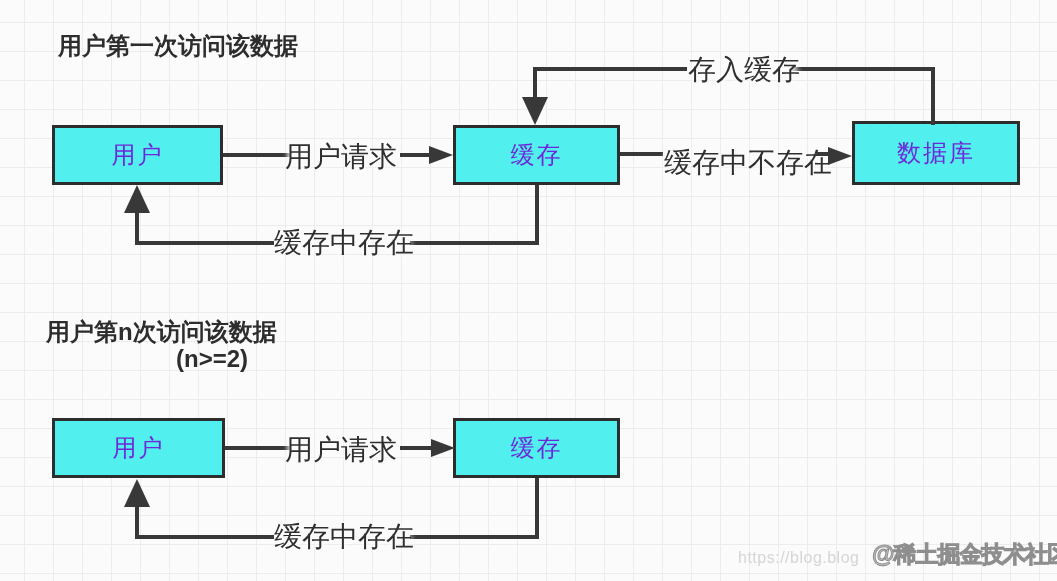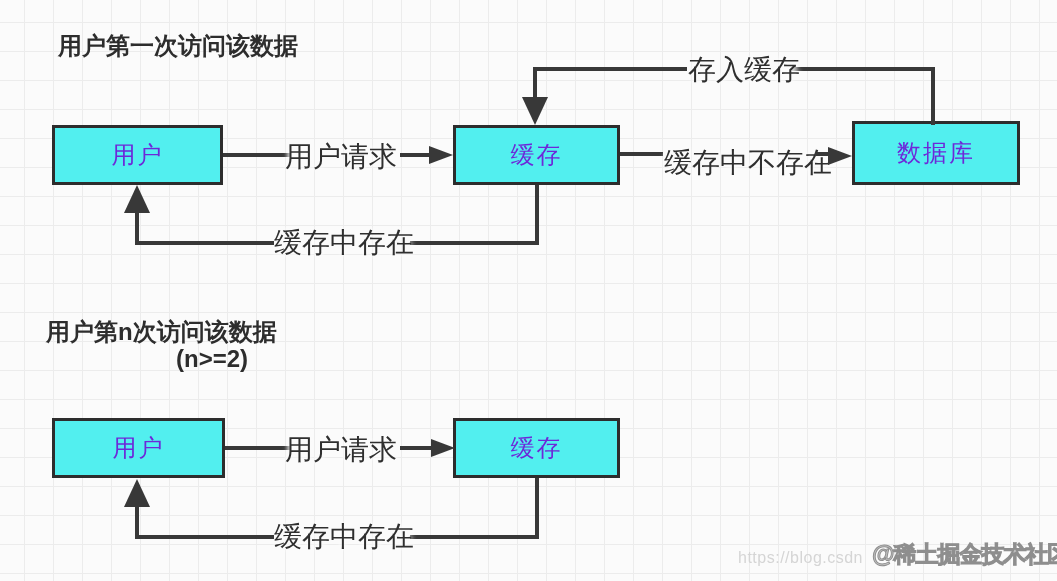--- a/index.html
+++ b/index.html
@@ -152,16 +152,16 @@
   <div class="edge e-e2"></div>
   <div class="ah ah-right ah-e"></div>
 
   <div class="edge e-f1"></div>
   <div class="edge e-f2"></div>
   <div class="edge-label l-hit2">缓存中存在</div>
   <div class="edge e-f3"></div>
   <div class="edge e-f4"></div>
   <div class="ah ah-up ah-f"></div>
 
-  <div class="wm-url">https://blog.csdn</div>
+  <div class="wm-url">https://blog.blog</div>
   <div class="wm-author">@稀土掘金技术社区</div>
 
 </div>
 
 </body></html>

